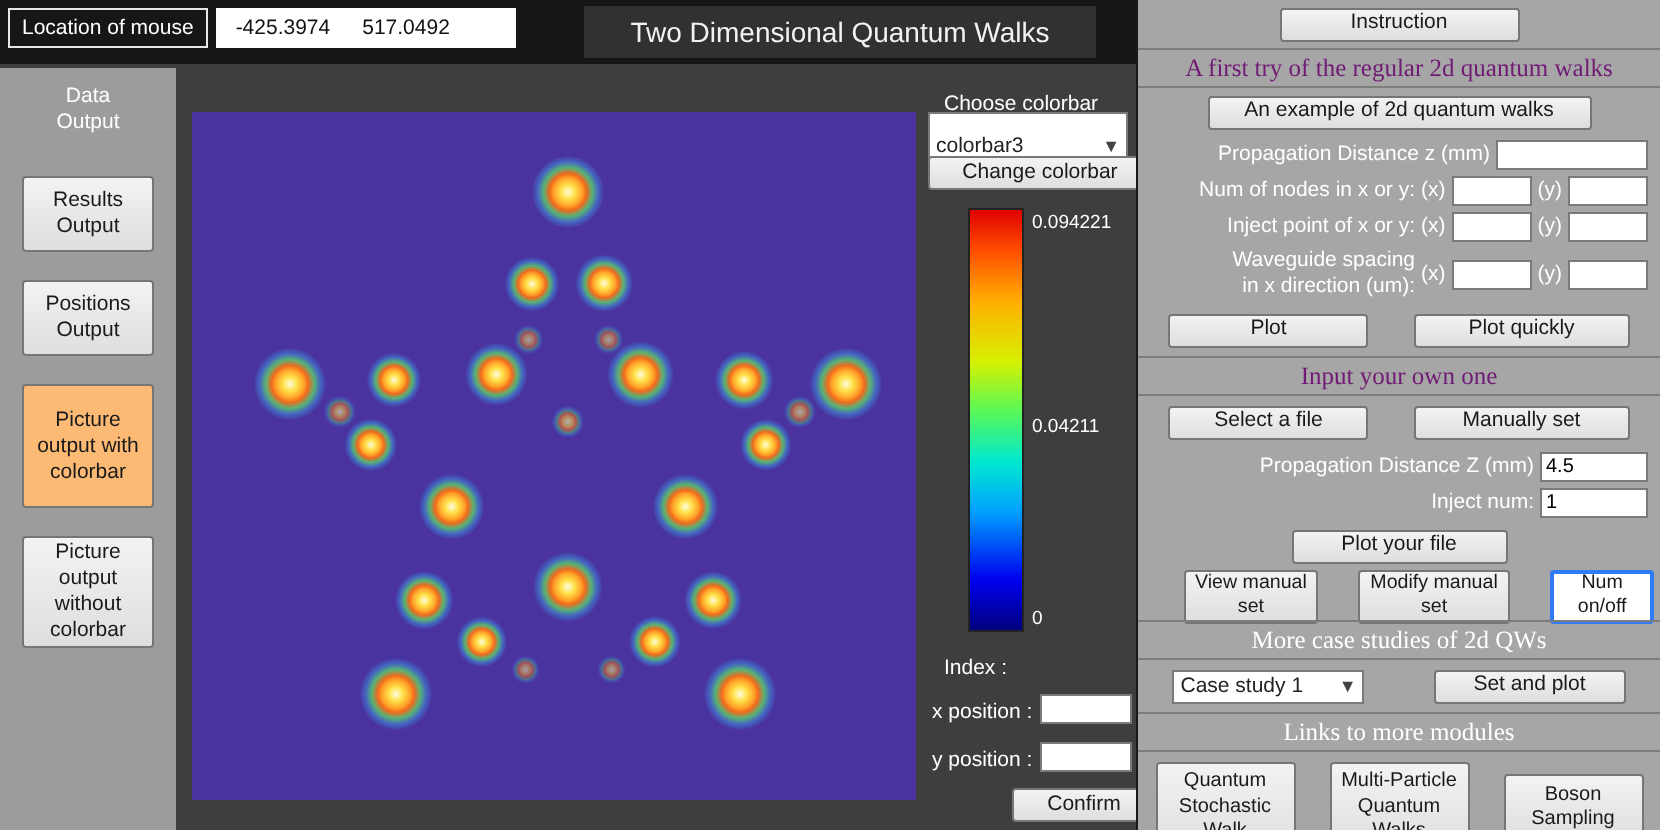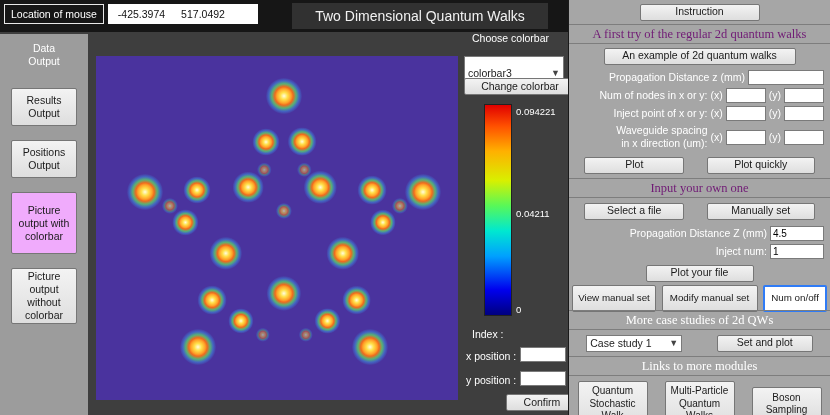--- a/index.html
+++ b/index.html
@@ -18,30 +18,30 @@
   .sidebar{position:absolute;left:0;top:34px;width:88px;height:381px;background:#9c9c9c;
            display:flex;flex-direction:column;align-items:center;gap:14px;}
   .sidebar-title{color:#fff;text-align:center;width:52px;margin:8px 0 6px;line-height:1.25;}
   .btn{background:linear-gradient(#f3f3f3,#dedede);border:1px solid #767676;border-radius:2px;
        color:#1a1a1a;display:flex;align-items:center;justify-content:center;text-align:center;
        cursor:pointer;font-size:10.5px;line-height:1.25;padding:1px 3px;box-sizing:border-box;}
   .side-btn{width:66px;}
   .side-btn.h1{height:38px;}
   .side-btn.h2{height:62px;}
   .side-btn.h3{height:56px;}
-  .side-btn.active{background:#f0abfc;}
+  .side-btn.active{background:#fdba74;}
 
   
   .center{position:absolute;left:88px;top:32px;width:480px;height:383px;background:#3e3e3e;}
   .plot{position:absolute;left:8px;top:24px;width:362px;height:344px;overflow:hidden;}
   .dot{position:absolute;border-radius:50%;transform:translate(-50%,-50%);
        background:radial-gradient(circle,#fffce0 0%,#ffe14a 14%,#ffa228 28%,#f06a1d 36%,
                   rgba(90,200,110,0.85) 48%,rgba(60,150,230,0.5) 60%,rgba(74,51,158,0) 72%);}
   .white-text{color:#fff;}
-  .choose-label{position:absolute;left:384px;top:0;}
+  .choose-label{position:absolute;left:384px;top:14px;}
   .cb-dropdown{position:absolute;left:376px;top:24px;width:100px;height:17px;background:#fff;border:1px solid #7a7a7a;
                display:flex;align-items:center;justify-content:space-between;padding:16px 3px;color:#222;box-sizing:border-box;}
   .cb-arrow{font-size:9px;color:#444;}
   .change-btn{position:absolute;left:376px;top:46px;width:112px;height:17px;}
   .colorbar{position:absolute;left:396px;top:72px;width:26px;height:210px;border:1px solid #222;
             background:linear-gradient(to top,#00007f 0%,#0000ee 12%,#00a0ff 28%,#00e8d0 40%,
                        #58f858 52%,#d8f000 64%,#ffb000 78%,#ff5000 90%,#e00000 100%);}
   .tick{position:absolute;color:#fff;font-size:9.5px;}
   .tick.max{left:428px;top:74px;}
   .tick.mid{left:428px;top:176px;}
@@ -71,21 +71,21 @@
   .edit{background:#fff;border:1px solid #7a7a7a;height:13px;font-size:10px;box-sizing:content-box;padding:0 2px;}
   .edit.w70{width:70px;}
   .edit.w36{width:34px;}
   .edit.w50{width:48px;}
   .spacing-row{height:30px;flex:none;}
   .two-line{display:flex;flex-direction:column;align-items:flex-end;line-height:1.2;}
   .btn-pair{justify-content:space-around;height:26px;flex:none;padding:0 4px;}
   .btn-pair .btn{height:17px;}
   .w100{width:100px;} .w108{width:108px;} .w116{width:116px;font-size:9.5px;}
   .triple-row{justify-content:space-between;height:24px;padding:0 3px;flex:none;}
-  .triple-row .btn{height:27px;font-size:9.8px;}
+  .triple-row .btn{height:27px;font-size:9.8px;margin-left:20px;}
   .w84{width:84px;} .w96{width:96px;} .w64{width:64px;}
   .btn.highlight{border:2px solid #2f7bf6;background:#fff;}
   .case-row{justify-content:space-around;height:26px;flex:none;}
   .case-dropdown{width:96px;height:17px;background:#fff;border:1px solid #7a7a7a;display:flex;align-items:center;
                  justify-content:space-between;padding:0 3px;color:#222;box-sizing:border-box;}
   .case-row .btn{width:96px;height:17px;}
   .links-row{justify-content:space-around;align-items:center;height:56px;flex:none;}
   .link-btn{width:70px;height:46px;font-size:10px;}
   .link-btn.small{height:34px;}
 </style>

